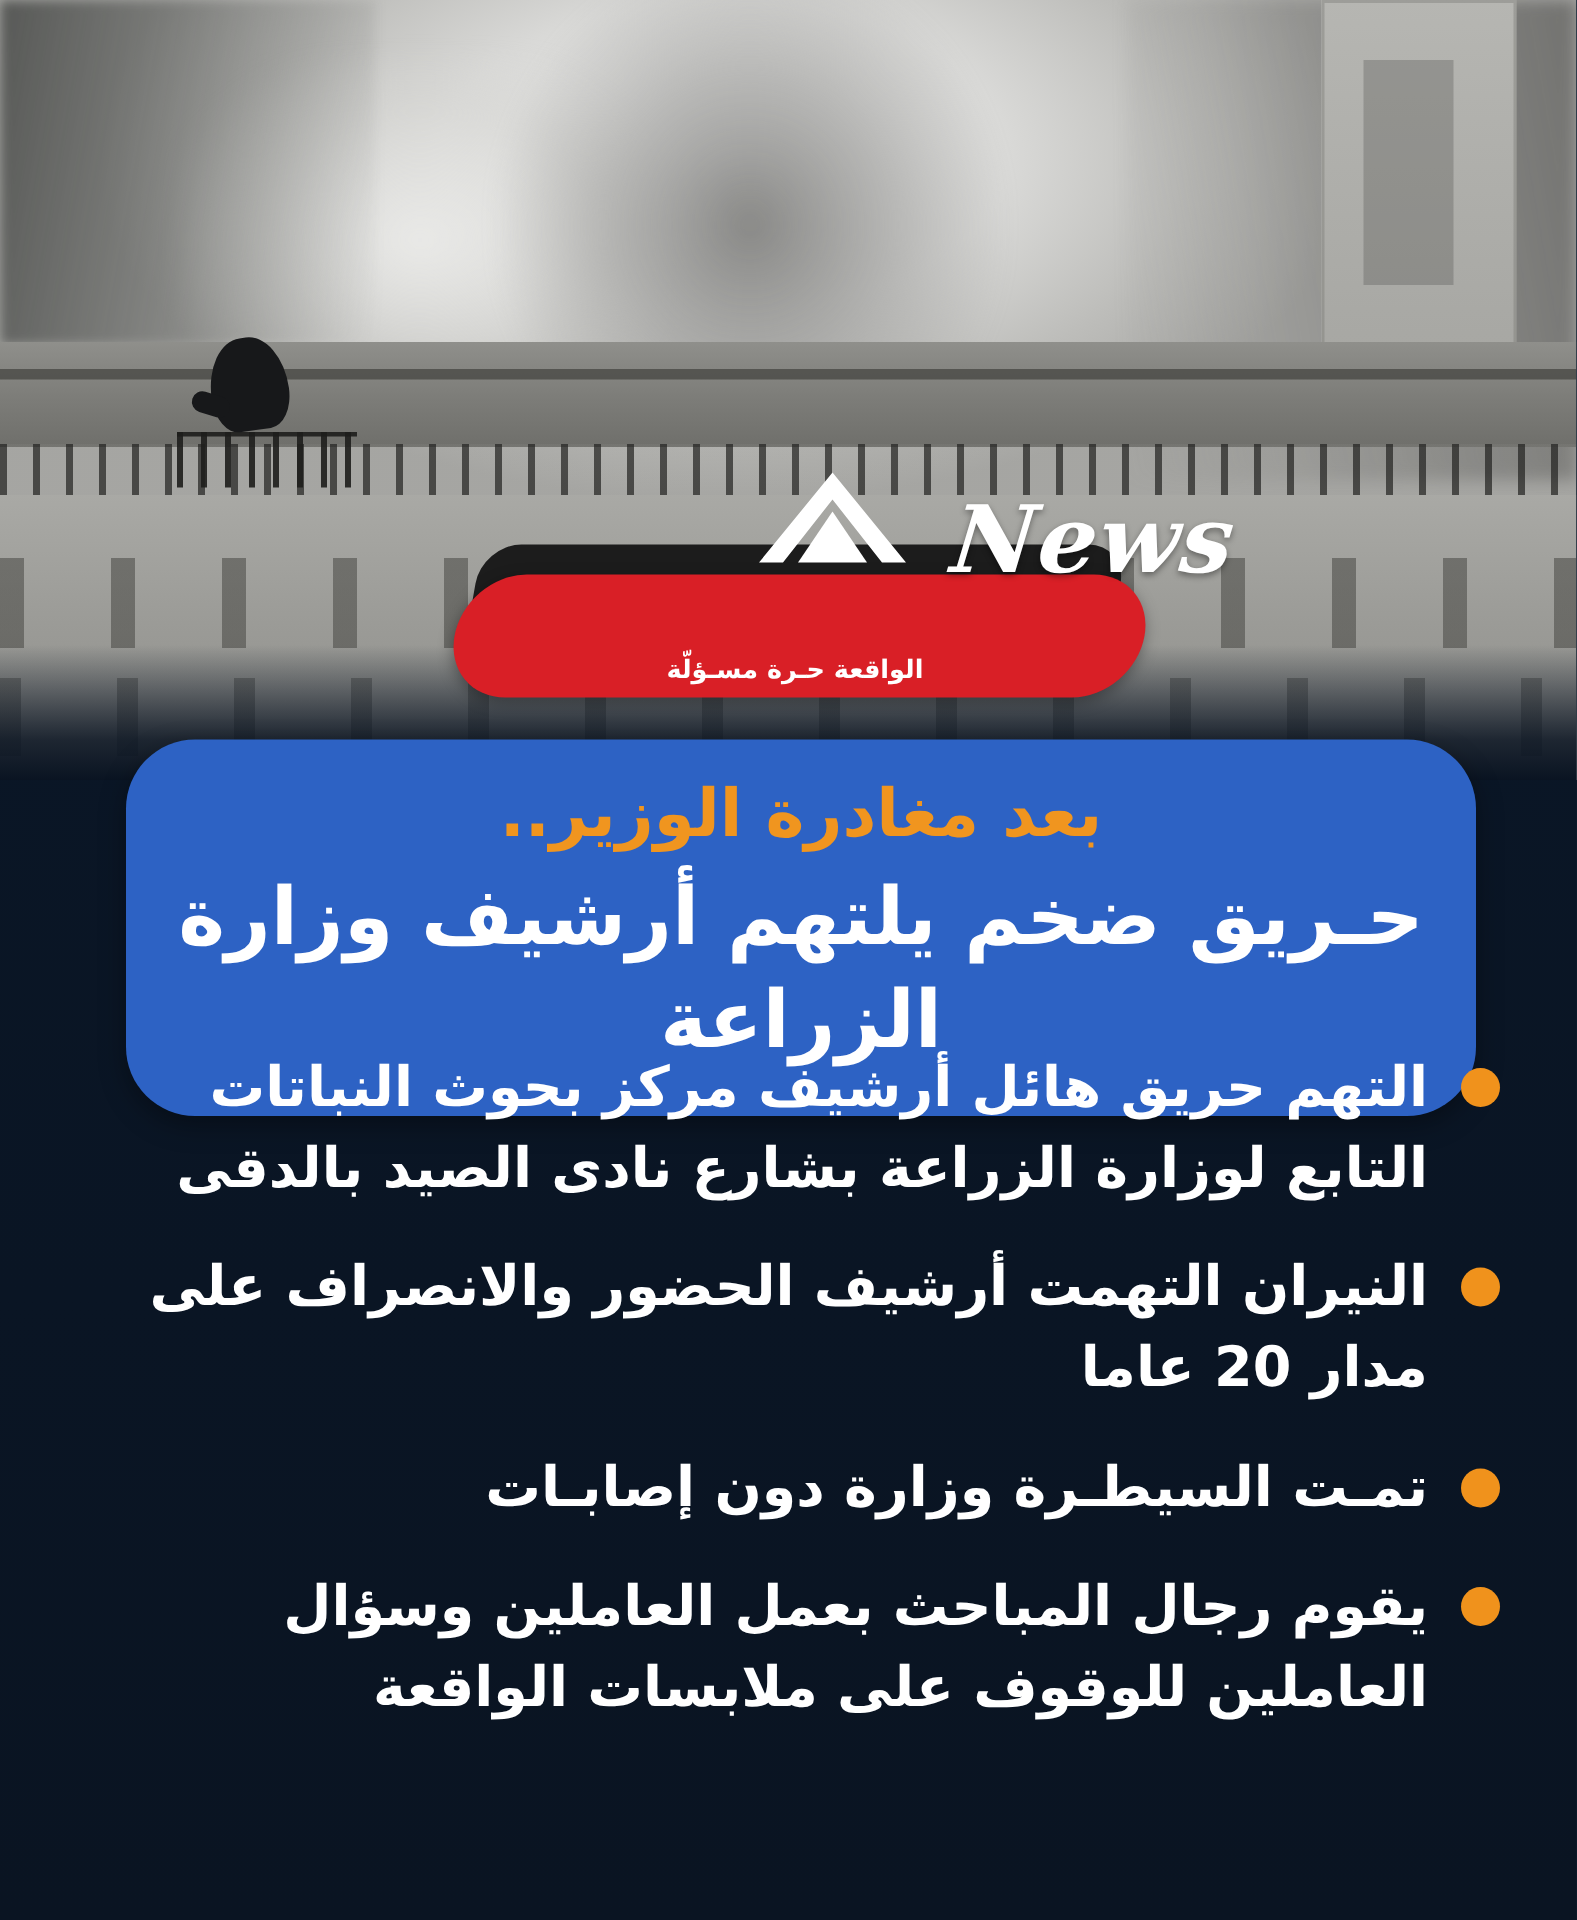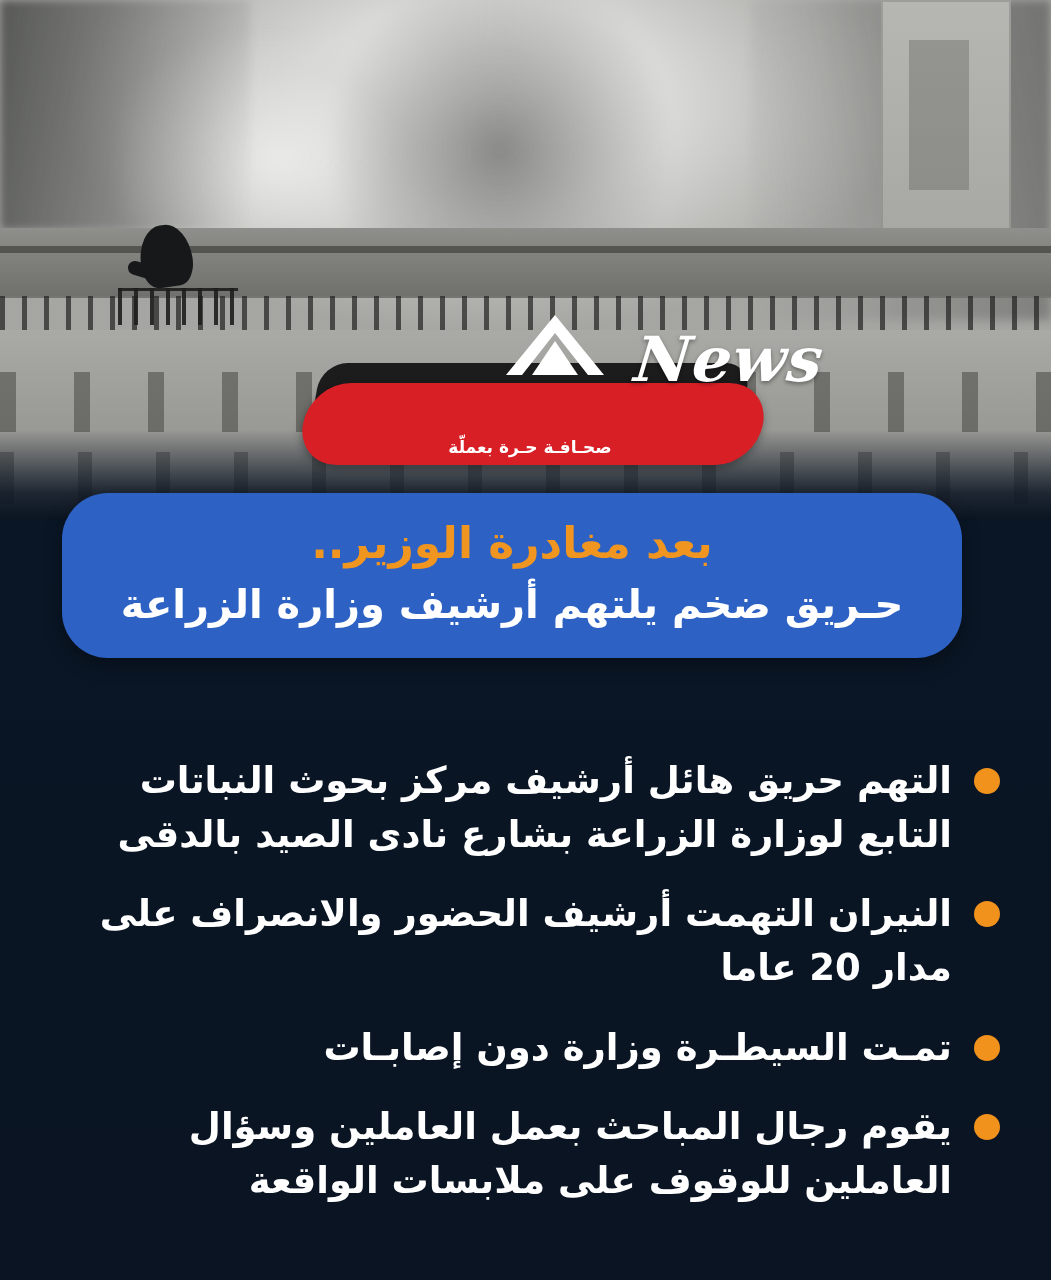--- a/index.html
+++ b/index.html
@@ -201,49 +201,49 @@
     text-align: center;
     color: #ffffff;
     font-size: 17px;
     font-weight: 700;
     letter-spacing: 3px;
   }
 
   
   .headline-box {
     position: absolute;
-    left: 62px; top: 493px;
+    left: 84px; top: 493px;
     width: 900px;
     padding: 22px 34px 28px;
     box-sizing: border-box;
     background: #2d62c4;
     border-radius: 46px;
     box-shadow: 0 6px 18px rgba(0,0,0,0.35);
     text-align: center;
   }
   .kicker {
     color: #f0951f;
     font-size: 44px;
     font-weight: 700;
     line-height: 1.25;
     letter-spacing: 0.5px;
   }
   .headline {
     margin-top: 8px;
     color: #ffffff;
-    font-size: 40px;
+    font-size: 53px;
     font-weight: 700;
     line-height: 1.3;
     letter-spacing: 0.5px;
   }
 
   
   .bullets {
     position: absolute;
-    left: 55px; top: 754px;
+    left: 55px; top: 698px;
     width: 945px;
   }
   .bullet {
     display: flex;
     flex-direction: row;
     align-items: flex-start;
     gap: 22px;
     margin-bottom: 26px;
   }
   .dot {
@@ -288,21 +288,21 @@
   <div class="logo-wrap">
     <div class="logo-dark"></div>
     <div class="logo-red"></div>
     <div class="logo-mark">
       <svg viewBox="0 0 110 70" width="110" height="70" aria-hidden="true">
         <path d="M55 4 L104 64 L88 64 L55 22 L22 64 L6 64 Z" fill="#ffffff"></path>
         <path d="M55 30 L78 64 L32 64 Z" fill="#ffffff"></path>
       </svg>
     </div>
     <div class="logo-news">News</div>
-    <div class="logo-sub">صحـافـة حـرة بعملّة</div>
+    <div class="logo-sub">الواقعة حـرة مسـؤلّة</div>
   </div>
 
   <div class="headline-box">
     <div class="kicker">بعد مغادرة الوزير..</div>
     <div class="headline">حـريق ضخم يلتهم أرشيف وزارة الزراعة</div>
   </div>
 
   <div class="bullets">
     <div class="bullet">
       <span class="dot"></span>

